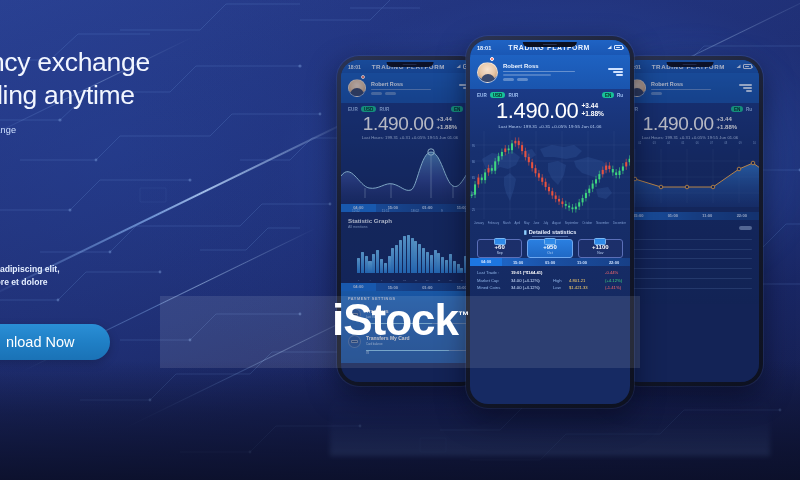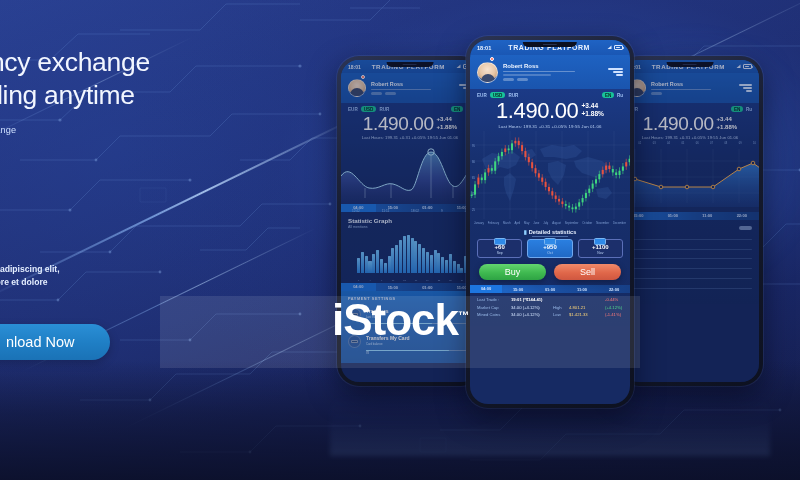--- a/index.html
+++ b/index.html
@@ -914,24 +914,20 @@
           <div class="ds-card hl">
             <div class="ds-val">+950</div>
             <div class="ds-lbl">Oct</div>
           </div>
           <div class="ds-card">
             <div class="ds-val">+1100</div>
             <div class="ds-lbl">Nov</div>
           </div>
         </div>
 
-        <div class="actions">
-          <div class="btn buy">Buy</div>
-          <div class="btn sell">Sell</div>
-        </div>
 
         <div class="timescale">
           <span class="act">04:00</span>
           <span>15:00</span>
           <span>01:00</span>
           <span>11:00</span>
           <span>22:00</span>
         </div>
 
         <div class="ticker">

